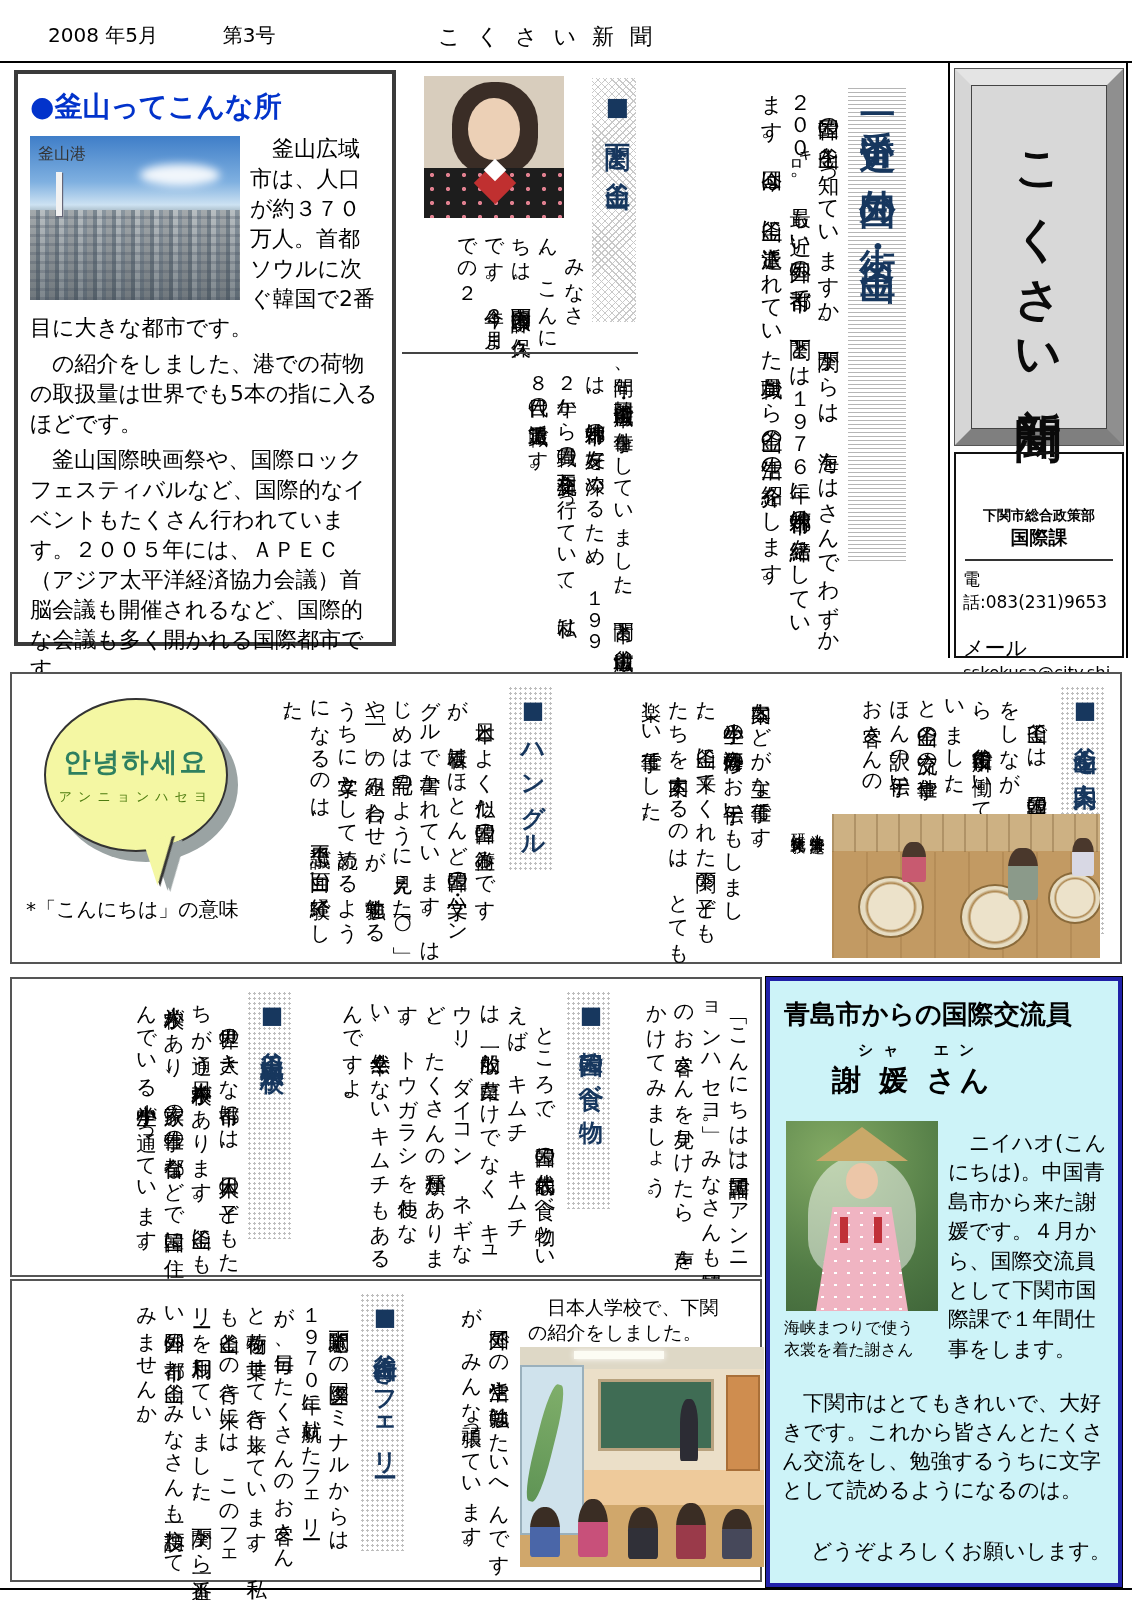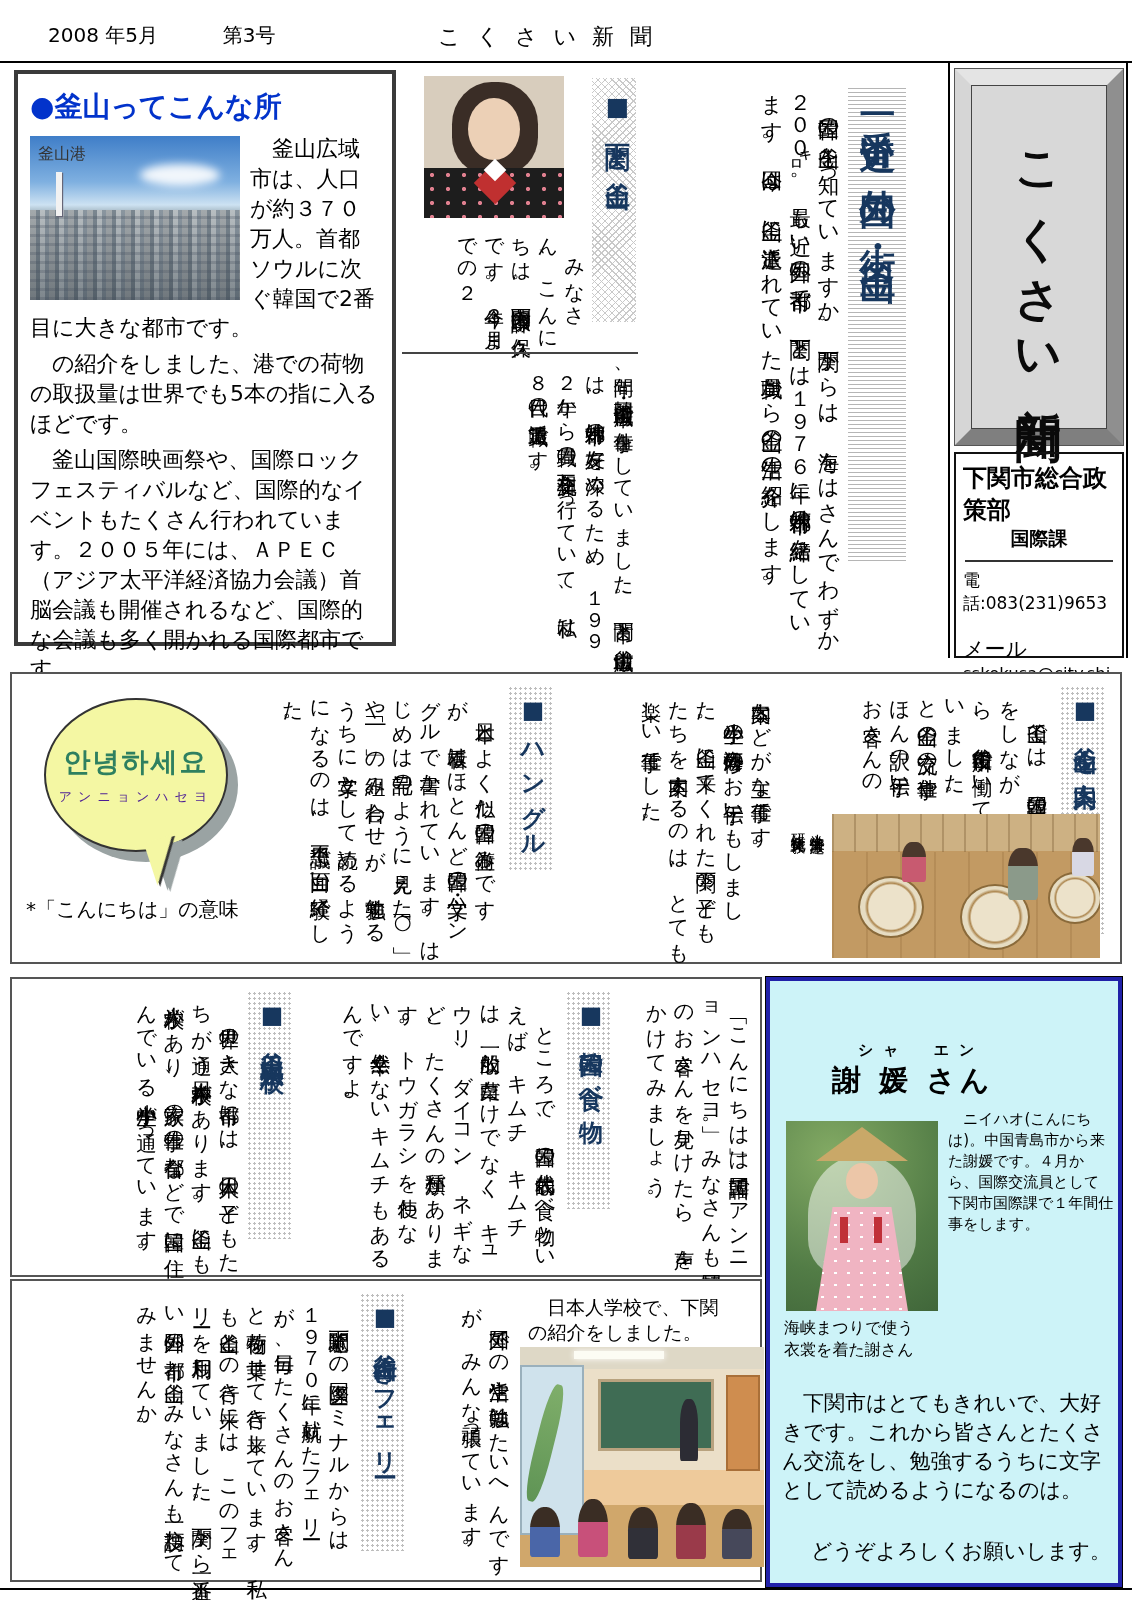--- a/index.html
+++ b/index.html
@@ -67,21 +67,21 @@
   <div class="abs" style="left:948px;top:62px;height:596px;border-left:2px solid #000;"></div>
   <div class="abs" style="left:1126px;top:62px;height:596px;border-left:2px solid #000;"></div>
   <div class="abs" style="left:954px;top:68px;width:170px;height:378px;border:1px solid #555;box-sizing:border-box;">
     <div style="width:100%;height:100%;box-sizing:border-box;border:16px solid;border-color:#e4e4e4 #8f8f8f #7f7f7f #d6d6d6;background:#cdcdcd;">
       <div style="width:100%;height:100%;box-sizing:border-box;border:1px solid #444;background:#d8d8d8;display:flex;justify-content:center;align-items:center;">
         <div style="writing-mode:vertical-rl;text-orientation:upright;font-size:46px;font-weight:bold;color:#0a0a0a;letter-spacing:10px;">こくさい新聞</div>
       </div>
     </div>
   </div>
   <div class="abs" style="left:954px;top:452px;width:170px;height:206px;border:2px solid #111;box-sizing:border-box;padding:8px 7px;">
-    <div style="font-weight:bold;font-size:24px;">下関市総合政策部</div>
+    <div style="text-align:center;font-weight:bold;font-size:14px;margin-top:45px;">下関市総合政策部</div>
     <div style="text-align:center;font-weight:bold;font-size:19px;">国際課</div>
     <div style="border-top:2px solid #333;margin:8px 2px 7px 2px;"></div>
     <div style="font-size:17px;">電話:083(231)9653</div>
     <div style="font-size:21px;margin-top:20px;">メール</div>
     <div style="font-size:16.5px;line-height:1.3;word-break:break-all;">sskokusa@city.shimonoseki.yamaguchi.jp</div>
   </div>
 
   <div class="abs box" style="left:10px;top:672px;width:1112px;height:292px;">
     <div class="abs dots" style="right:14px;top:12px;width:46px;height:248px;">
       <div class="vhead">■釜山を案内</div>
@@ -100,21 +100,21 @@
     <div class="abs vtext" style="right:294px;top:148px;height:136px;font-size:15px;line-height:1.25;">小学生海外派遣
 研修文化体験</div>
     <div class="abs vtext" style="left:592px;top:12px;width:170px;height:268px;">案内などが主な仕事です。
 　小学生の海外研修のお手伝いもしました。釜山に来てくれた下関の子どもたちを案内するのは、とても楽しい仕事でした。</div>
     <div class="abs dots" style="left:496px;top:12px;width:44px;height:186px;">
       <div class="vhead">■ハングル</div>
     </div>
     <div class="abs vtext" style="left:222px;top:12px;width:264px;height:268px;">　日本とよく似た韓国の街並みですが、看板はほとんど韓国の文字・ハングルで書かれています。はじめは記号のように見えた「○」や「―」の組み合わせが、勉強するうちに文字として読めるようになるのは、不思議で面白い経験でした。</div>
     <div class="abs" style="left:32px;top:24px;width:180px;height:150px;background:#f4f7a3;border:2px solid #333;border-radius:50%;box-shadow:10px 10px 0 #9aa3a3;display:flex;flex-direction:column;justify-content:center;align-items:center;">
       <div style="font-size:27px;font-weight:bold;color:#2e8060;letter-spacing:2px;">안녕하세요</div>
-      <div style="font-size:13px;color:#4c1d95;letter-spacing:6px;margin-top:8px;">アンニョンハセヨ</div>
+      <div style="font-size:13px;color:#4d7c0f;letter-spacing:6px;margin-top:8px;">アンニョンハセヨ</div>
     </div>
     <div class="abs" style="left:138px;top:164px;width:0;height:0;border-top:44px solid #f4f7a3;border-right:30px solid transparent;transform:rotate(-18deg);filter:drop-shadow(2px 2px 0 #333) drop-shadow(8px 8px 0 #9aa3a3);"></div>
     <div class="abs" style="left:14px;top:222px;font-size:20px;">*「こんにちは」の意味</div>
   </div>
 
   <div class="abs box" style="left:10px;top:977px;width:752px;height:300px;">
     <div class="abs vtext" style="right:8px;top:12px;width:136px;height:276px;">　「こんにちは」は韓国語で「アンニョンハセヨ」。みなさんも韓国のお客さんを見かけたら、声をかけてみましょう。</div>
     <div class="abs dots" style="right:150px;top:12px;width:44px;height:218px;">
       <div class="vhead">■韓国の食べ物</div>
     </div>
@@ -143,31 +143,32 @@
       <div class="abs" style="left:202px;top:162px;width:30px;height:50px;background:linear-gradient(180deg,#3a2d24 40%,#46485a 40%);border-radius:45% 45% 8% 8%;"></div>
     </div>
     <div class="abs vtext" style="left:404px;top:12px;width:96px;height:282px;">　外国での生活や勉強はたいへんですが、みんな頑張っています。</div>
     <div class="abs dots" style="left:348px;top:12px;width:44px;height:258px;">
       <div class="vhead">■釜山行きフェリー</div>
     </div>
     <div class="abs vtext" style="left:10px;top:12px;width:330px;height:282px;">　下関駅近くの国際ターミナルからは、１９７０年に就航したフェリーが、毎日、たくさんのお客さんと荷物を乗せて行き来しています。私も釜山との行き来には、このフェリーを利用していました。下関から一番近い外国の都市、釜山。みなさんも一度訪ねてみませんか。</div>
   </div>
 
   <div class="abs" style="left:766px;top:977px;width:356px;height:610px;background:#cdf3f8;border:4px solid #2020a8;box-sizing:border-box;box-shadow:0 0 0 1px #000;">
+    <div class="abs" style="left:14px;top:16px;font-size:26px;font-weight:bold;">青島市からの国際交流員</div>
     <div class="abs" style="left:88px;top:60px;font-size:15px;font-weight:bold;letter-spacing:10px;">シャ　エン</div>
     <div class="abs" style="left:62px;top:80px;font-size:29px;font-weight:bold;letter-spacing:4px;">謝 媛 さん</div>
     <div class="abs" style="left:16px;top:140px;width:152px;height:190px;background:radial-gradient(circle at 30% 18%,#83aa64,#527c46 62%,#40663a);overflow:hidden;">
       <div class="abs" style="left:22px;top:34px;width:108px;height:120px;background:rgba(255,255,255,.5);border-radius:50% 50% 30% 30%;"></div>
       <div class="abs" style="left:30px;top:6px;width:92px;height:34px;background:#c9a868;clip-path:polygon(50% 0,100% 100%,0 100%);"></div>
       <div class="abs" style="left:60px;top:42px;width:32px;height:36px;background:#ecc6a8;border-radius:50%;"></div>
       <div class="abs" style="left:30px;top:86px;width:92px;height:104px;background:#f0b4c2;background-image:radial-gradient(#fff 1.5px,transparent 1.6px);background-size:13px 12px;clip-path:polygon(18% 0,82% 0,100% 100%,0 100%);"></div>
       <div class="abs" style="left:54px;top:96px;width:8px;height:26px;background:#c03038;"></div>
       <div class="abs" style="left:88px;top:96px;width:8px;height:26px;background:#c03038;"></div>
     </div>
     <div class="abs pre" style="left:14px;top:336px;font-size:16px;line-height:1.35;">海峡まつりで使う
 衣裳を着た謝さん</div>
-    <div class="abs htext" style="left:178px;top:128px;width:166px;font-size:15px;line-height:1.4;">　ニイハオ(こんにちは)。中国青島市から来た謝媛です。４月から、国際交流員として下関市国際課で１年間仕事をします。</div>
+    <div class="abs htext" style="left:178px;top:148px;width:166px;font-size:21px;line-height:1.4;">　ニイハオ(こんにちは)。中国青島市から来た謝媛です。４月から、国際交流員として下関市国際課で１年間仕事をします。</div>
     <div class="abs htext" style="left:12px;top:408px;width:330px;font-size:21px;line-height:1.38;">　下関市はとてもきれいで、大好きです。これから皆さんとたくさん交流をし、勉強するうちに文字として読めるようになるのは。</div>
     <div class="abs htext" style="left:20px;top:556px;width:330px;font-size:21px;">　どうぞよろしくお願いします。</div>
   </div>
 
   <div class="abs" style="left:0;top:1588px;width:1132px;border-top:2px solid #000;"></div>
 </div>
 
 </body></html>

